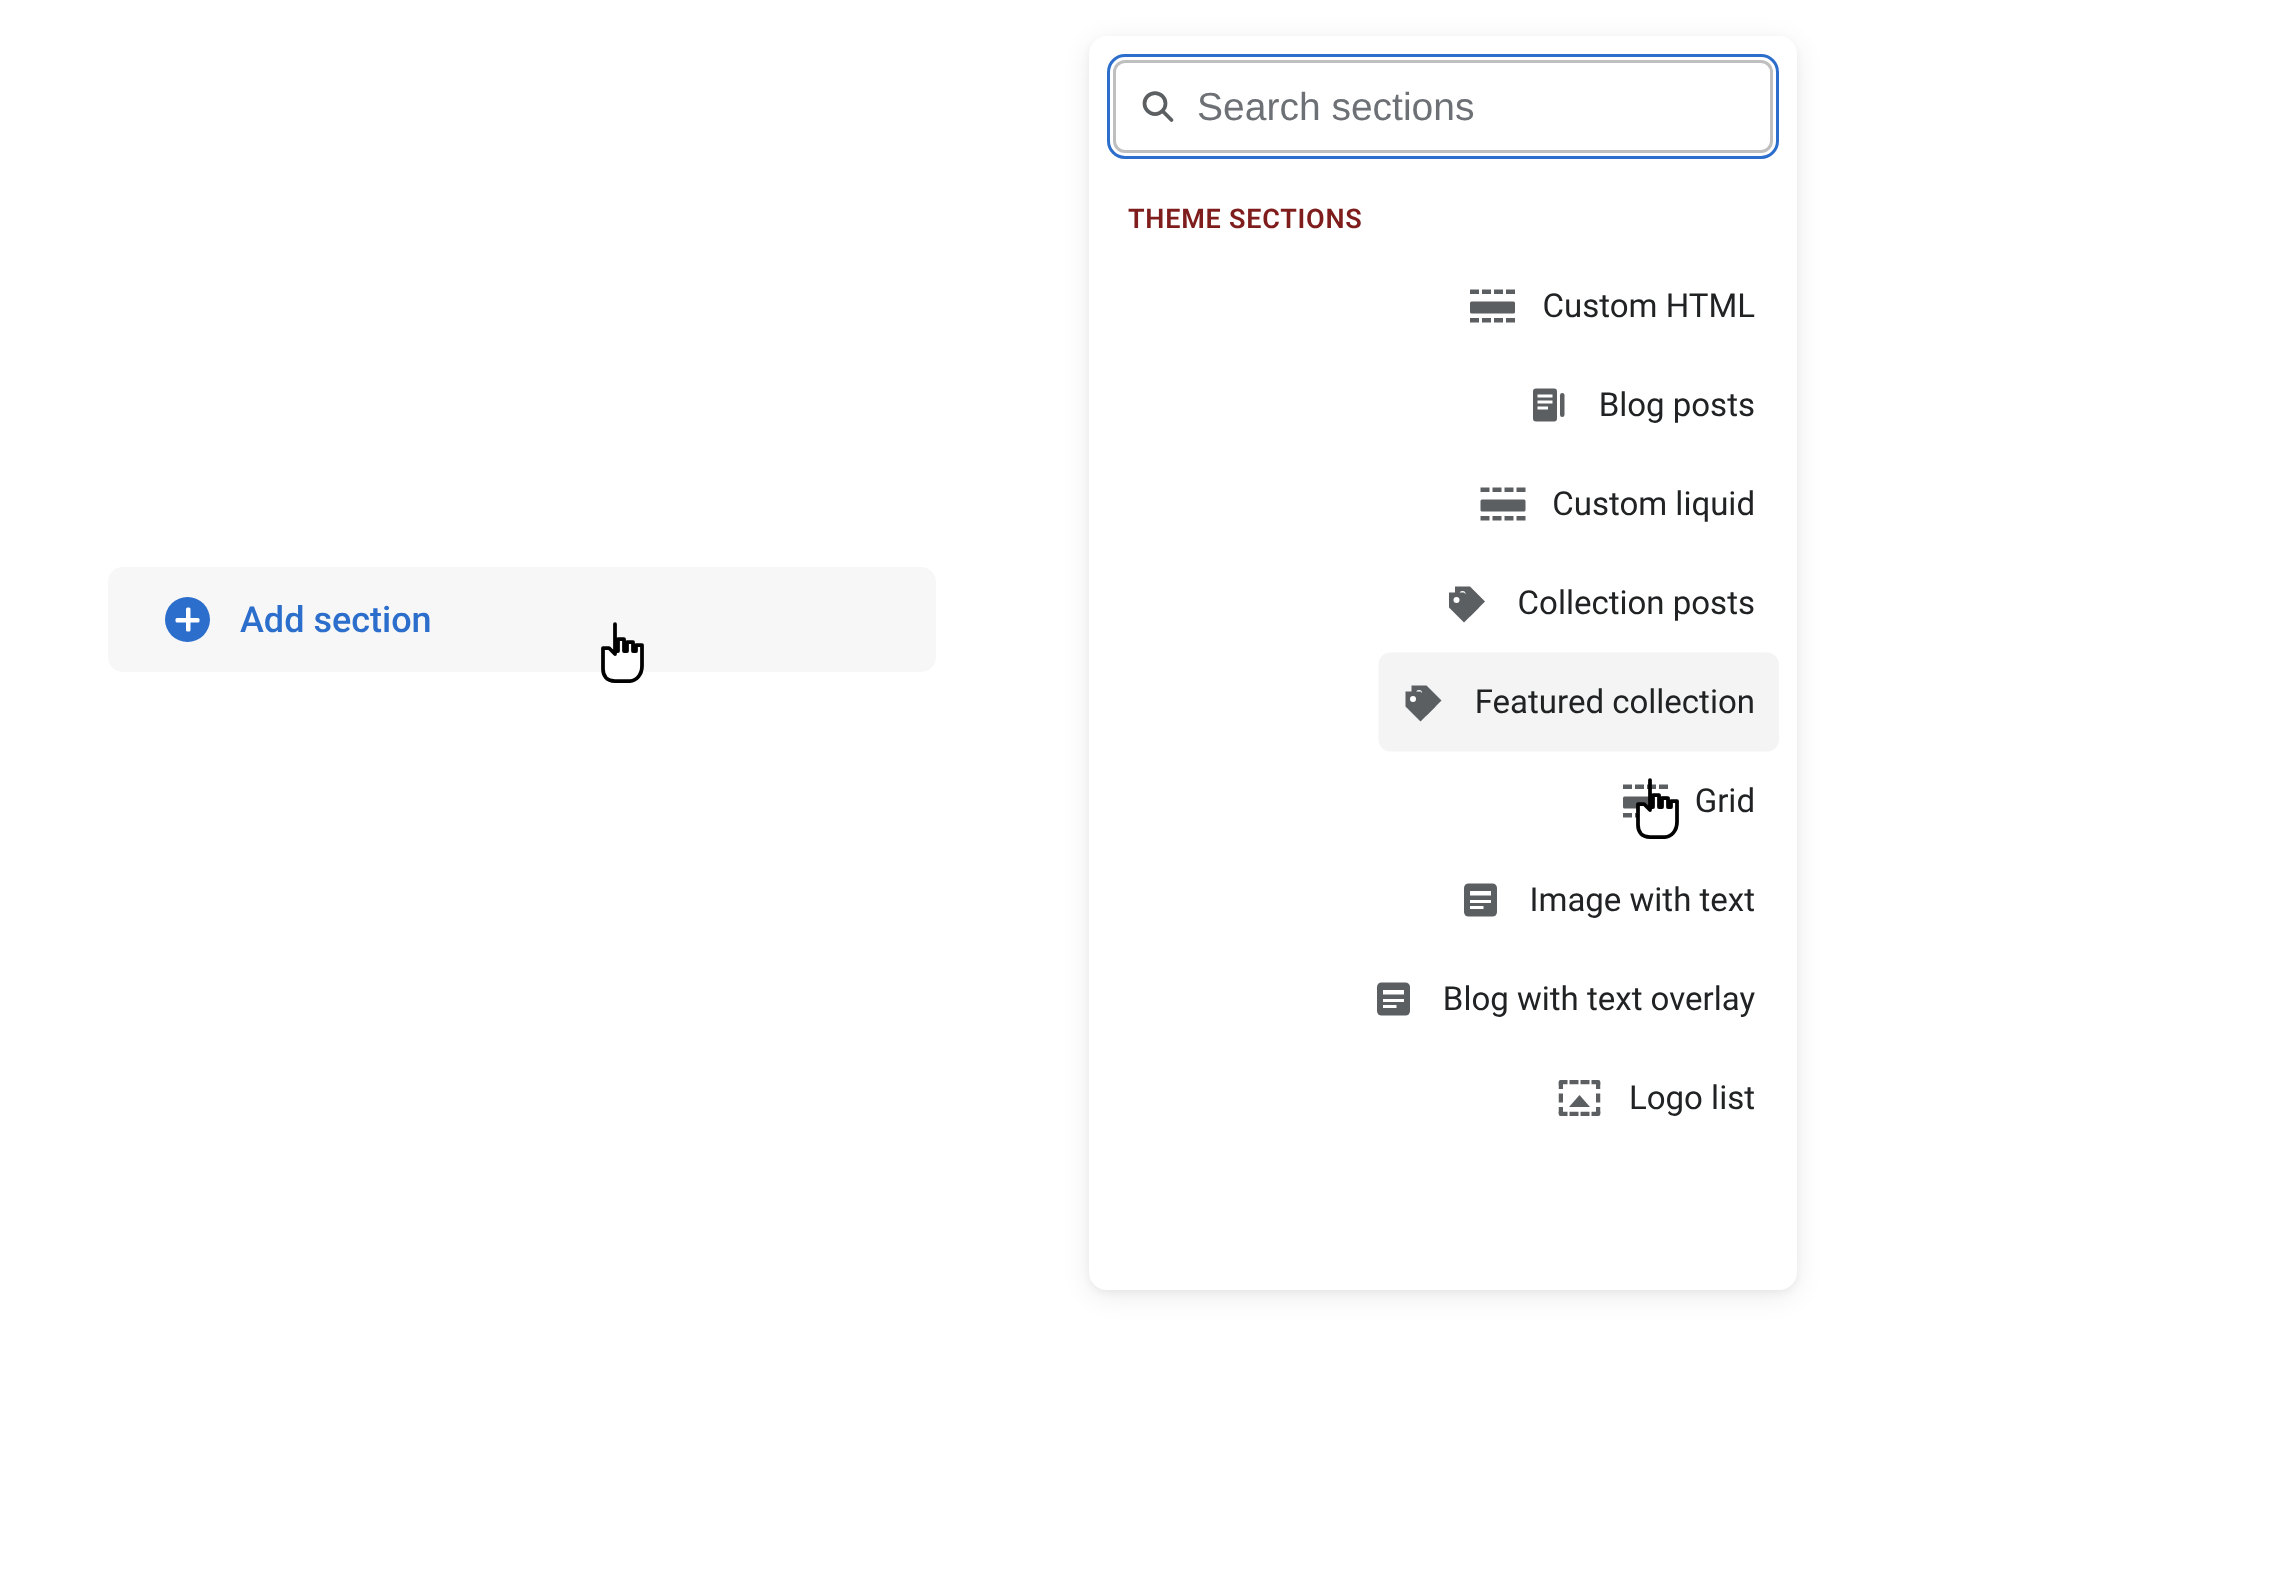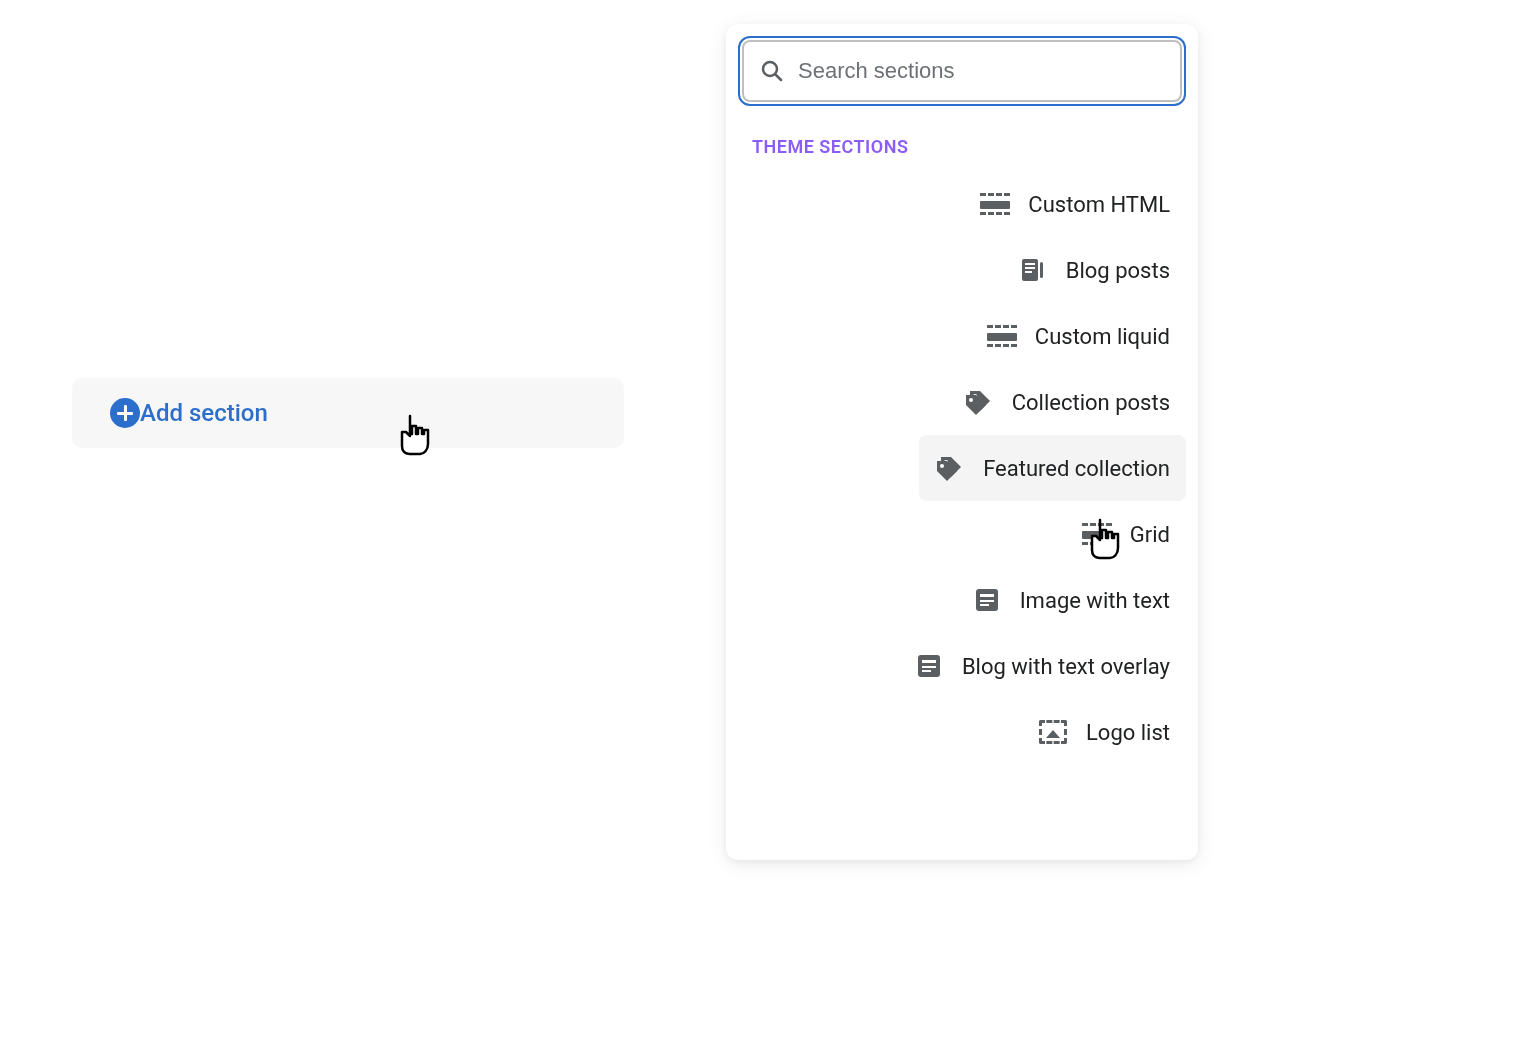--- a/index.html
+++ b/index.html
@@ -20,20 +20,21 @@
       position: absolute;
       left: 72px;
       top: 378px;
       width: 552px;
       height: 70px;
       background: #f7f7f7;
       border-radius: 10px;
       display: flex;
       align-items: center;
       padding-left: 38px;
+      gap: 20px;
       cursor: pointer;
     }
     .plus-icon {
       width: 30px;
       height: 30px;
       background: #2c6ecb;
       border-radius: 50%;
       display: flex;
       align-items: center;
       justify-content: center;
@@ -92,34 +93,34 @@
     }
     .search-icon-svg {
       width: 24px;
       height: 24px;
       flex-shrink: 0;
       margin-right: 14px;
     }
     .search-input {
       border: none;
       outline: none;
-      font-size: 22px;
+      font-size: 26px;
       color: #202223;
       flex: 1;
       background: transparent;
     }
     .search-input::placeholder {
       color: #6d7175;
     }
     
     .group-header {
       padding: 20px 26px 8px 26px;
       font-size: 18px;
       font-weight: 600;
-      color: #8b5cf6;
+      color: #7f1d1d;
       letter-spacing: 0.5px;
     }
     
     .section-list {
       display: flex;
       flex-direction: column;
       padding: 6px 12px 0 12px;
       align-items: flex-end;
     }
     .section-item {

